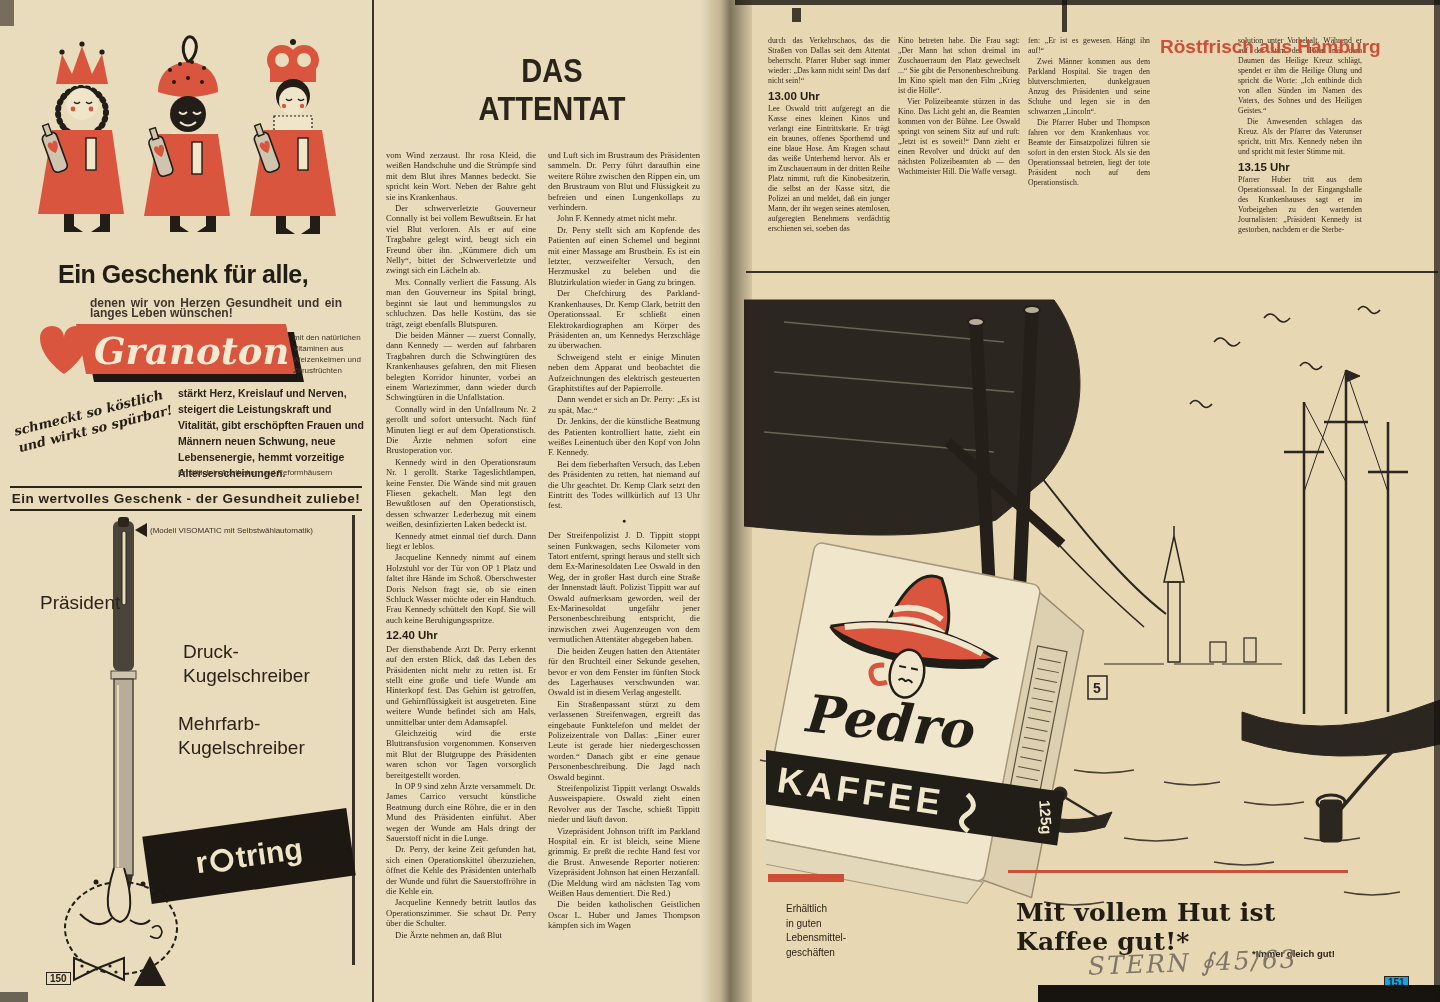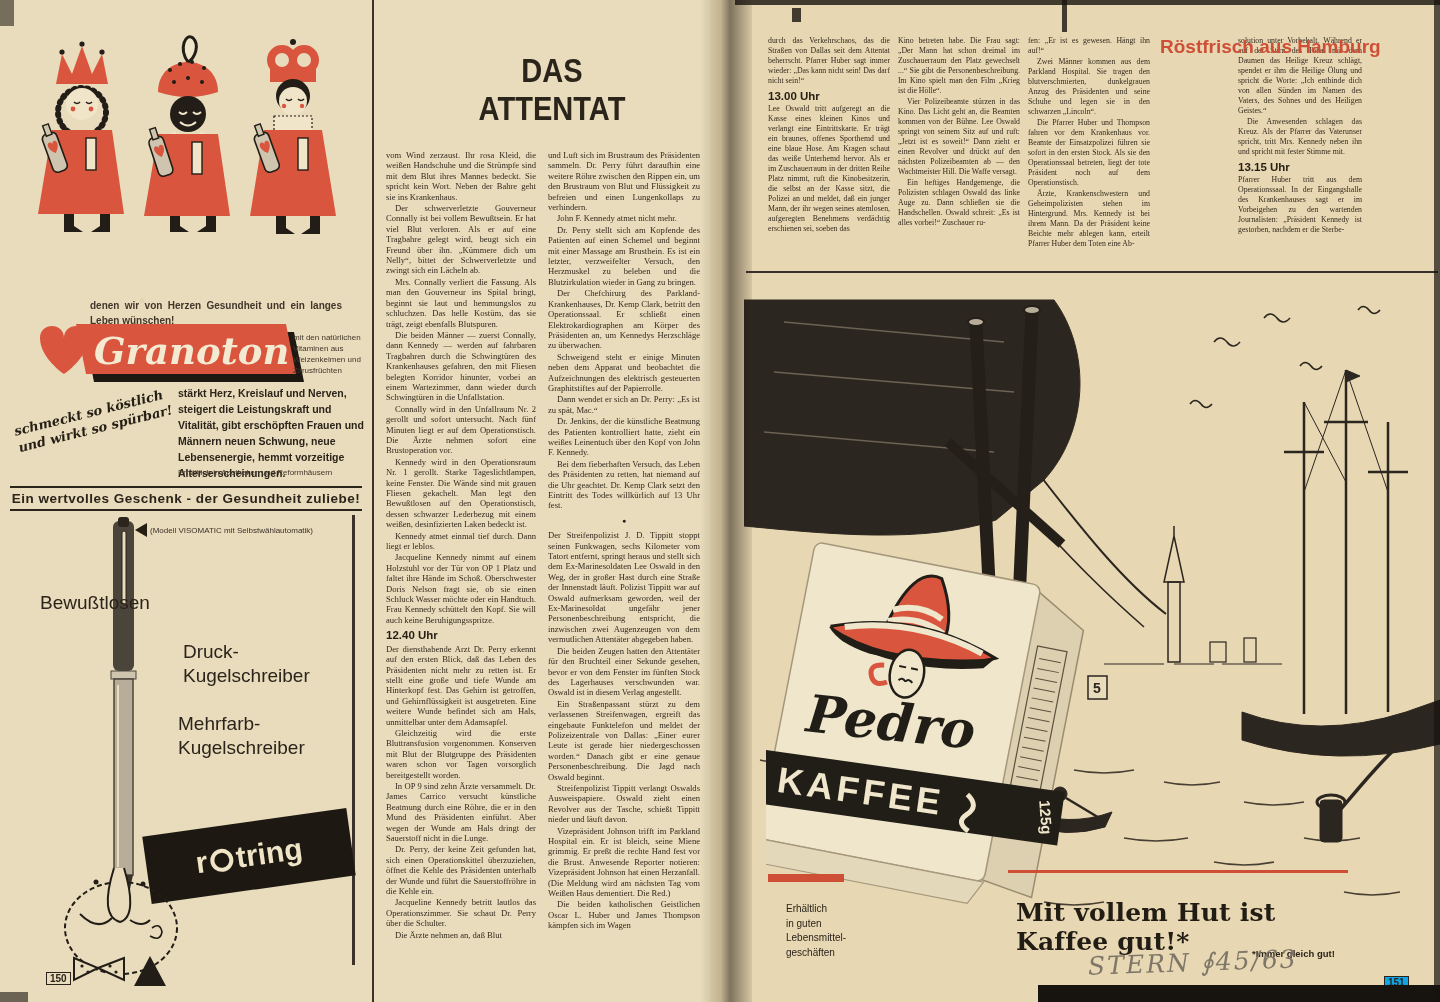--- a/index.html
+++ b/index.html
@@ -30,21 +30,21 @@
   .time-head{font-family:"Liberation Sans",sans-serif;font-weight:bold;font-size:11.5px;
              margin:5px 0 3px 0;text-indent:0;color:#241e15;}
   .sep-dot{text-align:center;font-size:7px;margin:5px 0 4px 0;color:#241e15;}
   #title{left:432px;top:52px;width:240px;text-align:center;
      font-family:"Liberation Sans",sans-serif;font-weight:900;font-size:33px;color:#2b241b;
      transform:scaleX(.88);letter-spacing:0px;}
   
   #gHeadline{left:58px;top:260px;font-family:"Liberation Sans",sans-serif;font-weight:bold;
      font-size:25px;color:#211c14;letter-spacing:-.5px;}
   #gSub{left:90px;top:298px;width:252px;font-family:"Liberation Sans",sans-serif;font-weight:bold;
-     font-size:10px;line-height:15px;color:#40362a;text-align:justify;}
+     font-size:12px;line-height:10px;color:#40362a;text-align:justify;}
   #gClaim{left:293px;top:332px;width:72px;font-family:"Liberation Sans",sans-serif;
      font-size:8px;line-height:11px;color:#40362a;}
   #gHand{left:14px;top:402px;width:170px;transform:rotate(-14deg);
      font-family:"DejaVu Serif",serif;font-style:italic;font-weight:bold;
      font-size:13px;line-height:17px;color:#241e15;}
   #gBody{left:178px;top:385px;width:188px;font-family:"Liberation Sans",sans-serif;font-weight:bold;
      font-size:10.5px;line-height:16px;color:#2b241b;}
   #gAvail{left:178px;top:468px;width:190px;font-family:"Liberation Sans",sans-serif;
      font-size:8px;color:#40362a;}
   #gSlogan{left:10px;top:486px;width:352px;border-top:2px solid #2b241b;border-bottom:2px solid #2b241b;
@@ -157,20 +157,21 @@
         <rect x="26" y="104" width="15" height="40" rx="5" fill="#cfc4ae" stroke="#221d17" stroke-width="1.6"></rect>
         <rect x="31" y="95" width="6" height="11" fill="#cfc4ae" stroke="#221d17" stroke-width="1.4"></rect>
         <path d="M29,116 c0,-4 5,-4 5,0 c0,-4 5,-4 5,0 c0,5 -5,9 -5,9 c0,0 -5,-4 -5,-9" fill="#d9553e"></path>
       </g>
       <rect x="64" y="110" width="10" height="32" fill="#f1e5c9" stroke="#221d17" stroke-width="1.4"></rect>
       <path d="M42,188 h10 v12 l9,6 h-19 z" fill="#221d17"></path>
       <path d="M86,188 h-10 v12 l-9,6 h19 z" fill="#221d17"></path>
     </g>
   </svg>
 
+  <div class="abs" id="gHeadline">Ein Geschenk für alle,</div>
   <div class="abs" id="gSub">denen wir von Herzen Gesundheit und ein langes Leben wünschen!</div>
 
   <svg class="abs" style="left:12px;top:316px;" width="300" height="80" viewBox="0 0 300 80">
     <path d="M28,22 C28,6 52,6 52,22 C52,6 76,6 76,22 C76,42 52,58 52,58 C52,58 28,42 28,22" fill="#d9553e"></path>
     <polygon points="72,16 282,16 292,66 82,66" fill="#1d1812"></polygon>
     <polygon points="64,8 274,8 284,58 74,58" fill="#d9553e"></polygon>
     <text x="82" y="48" font-family="DejaVu Serif, serif" font-style="italic" font-weight="bold" font-size="37" fill="#f4ead2">Granoton</text>
   </svg>
 
   <div class="abs" id="gClaim">mit den natürlichen Vitaminen aus Weizenkeimen und Zitrusfrüchten</div>
@@ -187,21 +188,21 @@
     <rect x="13" y="6" width="21" height="150" rx="6" fill="#4a443a"></rect>
     <rect x="18" y="2" width="11" height="10" rx="3" fill="#2b251d"></rect>
     <rect x="22" y="16" width="4" height="74" rx="2" fill="#e9dcbc" stroke="#2b251d" stroke-width="1"></rect>
     <rect x="11" y="156" width="25" height="8" fill="#cfc4ae" stroke="#4a443a" stroke-width="1"></rect>
     <rect x="14" y="164" width="19" height="196" fill="#b8ad98" stroke="#4a443a" stroke-width="1.5"></rect>
     <line x1="18" y1="170" x2="18" y2="352" stroke="#e9dcbc" stroke-width="2"></line>
     <polygon points="14,360 33,360 27,388 24,398 21,388" fill="#3a342c"></polygon>
     <polygon points="22,388 26,388 24,400" fill="#17130e"></polygon>
   </svg>
 
-  <div class="abs penlabel" id="rLab0">Bewußtlosen</div>
+  <div class="abs penlabel" id="rLab0">Präsident</div>
   <div class="abs penlabel" id="rLab1">Druck-
 Kugelschreiber</div>
   <div class="abs penlabel" id="rLab2">Mehrfarb-
 Kugelschreiber</div>
   <div class="vrule" id="rVr"></div>
 
   <div class="abs" id="rLogo">
     <span>r</span>
       <span class="ring"></span>
       <span>tring</span>
@@ -269,27 +270,25 @@
 <div class="page" id="pageR">
 
   <div class="artcol colR" style="left:58px;top:36px;width:122px;height:234px;">
       <p class="para cont">durch das Verkehrschaos, das die Straßen von Dallas seit dem Attentat beherrscht. Pfarrer Huber sagt immer wieder: „Das kann nicht sein! Das darf nicht sein!“</p>
       <div class="time-head">13.00 Uhr</div>
       <p class="para cont">Lee Oswald tritt aufgeregt an die Kasse eines kleinen Kinos und verlangt eine Eintrittskarte. Er trägt ein braunes, offenes Sporthemd und eine blaue Hose. Am Kragen schaut das weiße Unterhemd hervor. Als er im Zuschauerraum in der dritten Reihe Platz nimmt, ruft die Kinobesitzerin, die selbst an der Kasse sitzt, die Polizei an und meldet, daß ein junger Mann, der ihr wegen seines atemlosen, aufgeregten Benehmens verdächtig erschienen sei, soeben das</p>
     </div>
   <div class="artcol colR" style="left:188px;top:36px;width:122px;height:234px;">
       <p class="para cont">Kino betreten habe. Die Frau sagt: „Der Mann hat schon dreimal im Zuschauerraum den Platz gewechselt ...“ Sie gibt die Personenbeschreibung. Im Kino spielt man den Film „Krieg ist die Hölle“.</p>
       <p class="para">Vier Polizeibeamte stürzen in das Kino. Das Licht geht an, die Beamten kommen von der Bühne. Lee Oswald springt von seinem Sitz auf und ruft: „Jetzt ist es soweit!“ Dann zieht er einen Revolver und drückt auf den nächsten Polizeibeamten ab — den Wachtmeister Hill. Die Waffe versagt.</p>
-      <p class="para">Ein heftiges Handgemenge, die Polizisten schlagen Oswald das linke Auge zu. Dann schließen sie die Handschellen. Oswald schreit: „Es ist alles vorbei!“ Zuschauer ru-</p>
     </div>
   <div class="artcol colR" style="left:318px;top:36px;width:122px;height:234px;">
       <p class="para cont">fen: „Er ist es gewesen. Hängt ihn auf!“</p>
       <p class="para">Zwei Männer kommen aus dem Parkland Hospital. Sie tragen den blutverschmierten, dunkelgrauen Anzug des Präsidenten und seine Schuhe und legen sie in den schwarzen „Lincoln“.</p>
       <p class="para">Die Pfarrer Huber und Thompson fahren vor dem Krankenhaus vor. Beamte der Einsatzpolizei führen sie sofort in den ersten Stock. Als sie den Operationssaal betreten, liegt der tote Präsident noch auf dem Operationstisch.</p>
-      <p class="para">Ärzte, Krankenschwestern und Geheimpolizisten stehen im Hintergrund. Mrs. Kennedy ist bei ihrem Mann. Da der Präsident keine Beichte mehr ablegen kann, erteilt Pfarrer Huber dem Toten eine Ab-</p>
     </div>
   <div class="artcol colR" style="left:528px;top:36px;width:124px;height:234px;">
       <p class="para cont">solution unter Vorbehalt. Während er auf der Stirn des Toten mit dem Daumen das Heilige Kreuz schlägt, spendet er ihm die Heilige Ölung und spricht die Worte: „Ich entbinde dich von allen Sünden im Namen des Vaters, des Sohnes und des Heiligen Geistes.“</p>
       <p class="para">Die Anwesenden schlagen das Kreuz. Als der Pfarrer das Vaterunser spricht, tritt Mrs. Kennedy neben ihn und spricht mit fester Stimme mit.</p>
       <div class="time-head">13.15 Uhr</div>
       <p class="para cont">Pfarrer Huber tritt aus dem Operationssaal. In der Eingangshalle des Krankenhauses sagt er im Vorbeigehen zu den wartenden Journalisten: „Präsident Kennedy ist gestorben, nachdem er die Sterbe-</p>
     </div>
 
   <div class="hrule" style="left:36px;top:271px;width:692px;height:1.5px;"></div>
 

